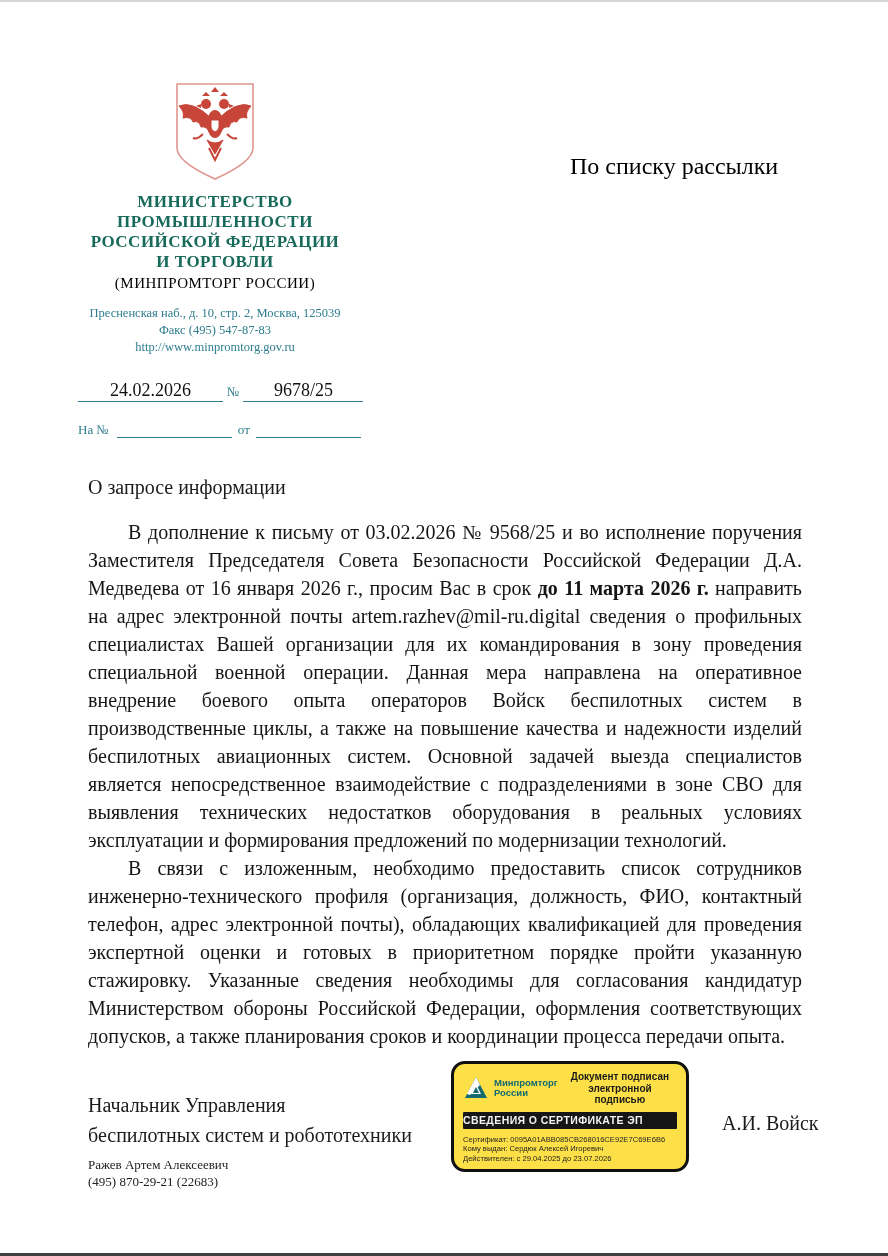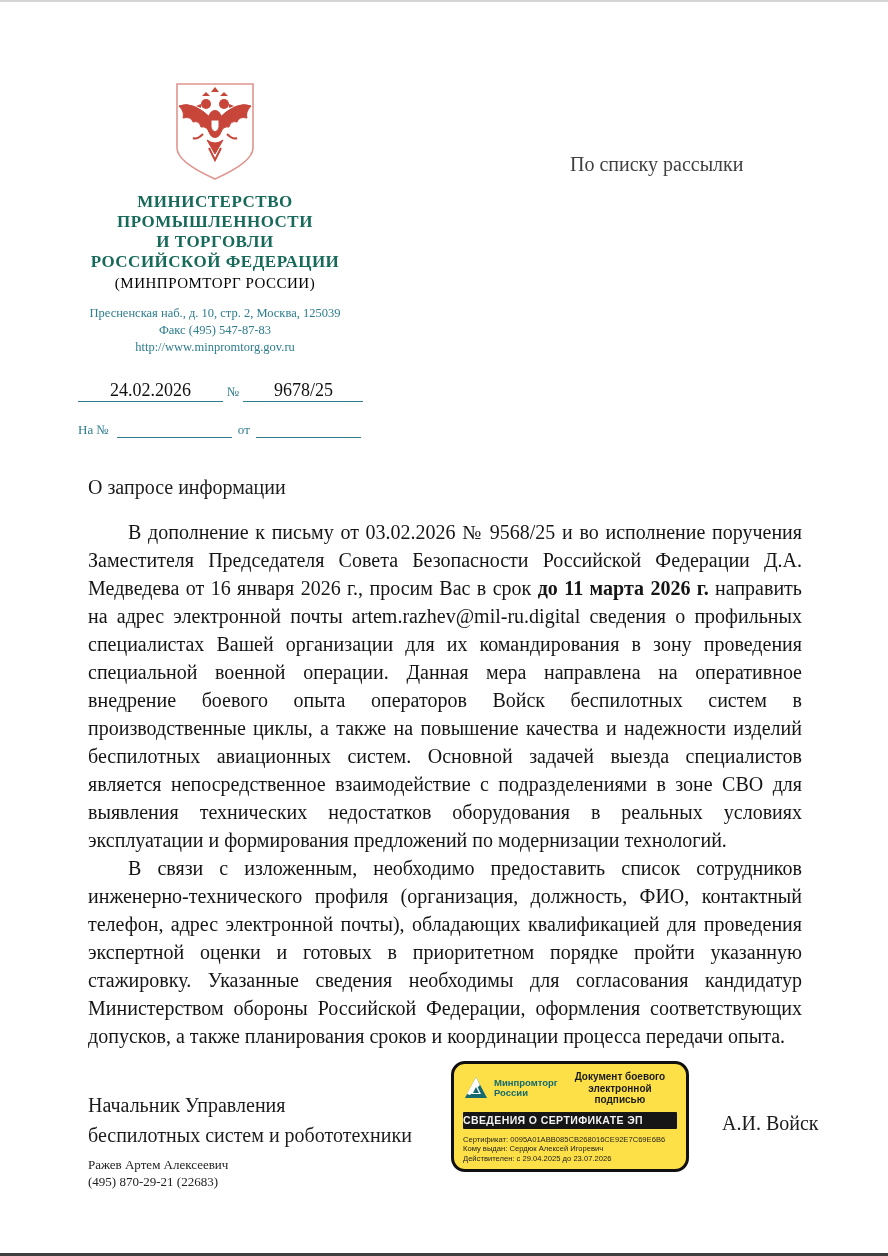--- a/index.html
+++ b/index.html
@@ -26,21 +26,21 @@
   .ref-row1 { display:flex; align-items:flex-end; }
   .ref-row2 { display:flex; align-items:flex-end; margin-top:20px; color:#2e7d8e; font-size:13px; }
   .u { border-bottom:1.5px solid #2e7d8e; }
   .ref-date { width:145px; text-align:center; color:#111; font-size:18px; }
   .ref-no-sign { color:#2e7d8e; font-size:13px; margin:0 4px 2px 4px; }
   .ref-num { width:120px; text-align:center; color:#111; font-size:18px; }
   .ref-blank1 { width:115px; margin-left:8px; }
   .ref-ot { margin:0 6px; }
   .ref-blank2 { width:105px; }
 
-  .distribution { position:absolute; left:570px; top:153px; font-size:20px; color:#404040;text-align:right; }
+  .distribution { position:absolute; left:570px; top:153px; font-size:24px; color:#000000;text-align:right; }
 
   
   .subject { position:absolute; left:88px; top:476px; font-size:20px; }
   .letter-body { position:absolute; left:88px; top:518px; width:714px; text-align:justify; font-size:20px; line-height:28px; color:#151515; }
   .letter-body p { margin:0; text-indent:40px; }
 
   
   .sig-position { position:absolute; left:88px; top:1090px; font-size:20px; line-height:30px; width:360px; }
   .executor { position:absolute; left:88px; top:1156px; font-size:13px; line-height:17px; color:#222; }
   .signer { position:absolute; left:722px; top:1112px; font-size:20px; }
@@ -91,22 +91,22 @@
         <path d="M44 58 L52 72 L60 58 Q52 64 44 58 Z" stroke-width="1"></path>
         <path d="M46 66 L52 78 L58 66" fill="none" stroke-width="2"></path>
 
         <path d="M40 52 Q34 58 30 56" fill="none" stroke-width="2"></path>
         <path d="M64 52 Q70 58 74 56" fill="none" stroke-width="2"></path>
       </g>
     </svg>
 
     <div class="ministry-line">МИНИСТЕРСТВО</div>
     <div class="ministry-line">ПРОМЫШЛЕННОСТИ</div>
+    <div class="ministry-line">РОССИЙСКОЙ ФЕДЕРАЦИИ</div>
     <div class="ministry-line">И ТОРГОВЛИ</div>
-    <div class="ministry-line">РОССИЙСКОЙ ФЕДЕРАЦИИ</div>
     <div class="ministry-short">(МИНПРОМТОРГ РОССИИ)</div>
 
     <div class="addr-line addr-first">Пресненская наб., д. 10, стр. 2, Москва, 125039</div>
     <div class="addr-line">Факс (495) 547-87-83</div>
     <div class="addr-line">http://www.minpromtorg.gov.ru</div>
   </div>
 
   <div class="ref-block">
     <div class="ref-row1">
       <span class="u ref-date">24.02.2026</span>
@@ -146,21 +146,21 @@
         <path d="M13 2 L24 23 H2 Z" fill="#156a70"></path>
         <path d="M13 2 L17 10 L7 20 L4 19 Z" fill="#ffffff"></path>
         <path d="M13 9 L18 19 L8 19 Z" fill="#ffffff"></path>
         <path d="M13 12 L16 18 H10 Z" fill="#156a70"></path>
       </svg>
       <div class="stamp-org">
         <div>Минпромторг</div>
         <div>России</div>
       </div>
       <div class="stamp-signed">
-        <div>Документ боевого</div>
+        <div>Документ подписан</div>
         <div>электронной подписью</div>
       </div>
     </div>
     <div class="stamp-bar">СВЕДЕНИЯ О СЕРТИФИКАТЕ ЭП</div>
     <div class="stamp-certs">
       <div>Сертификат: 0095A01ABB085CB268016CE92E7C69E6B6</div>
       <div>Кому выдан: Сердюк Алексей Игоревич</div>
       <div>Действителен: с 29.04.2025 до 23.07.2026</div>
     </div>
   </div>

